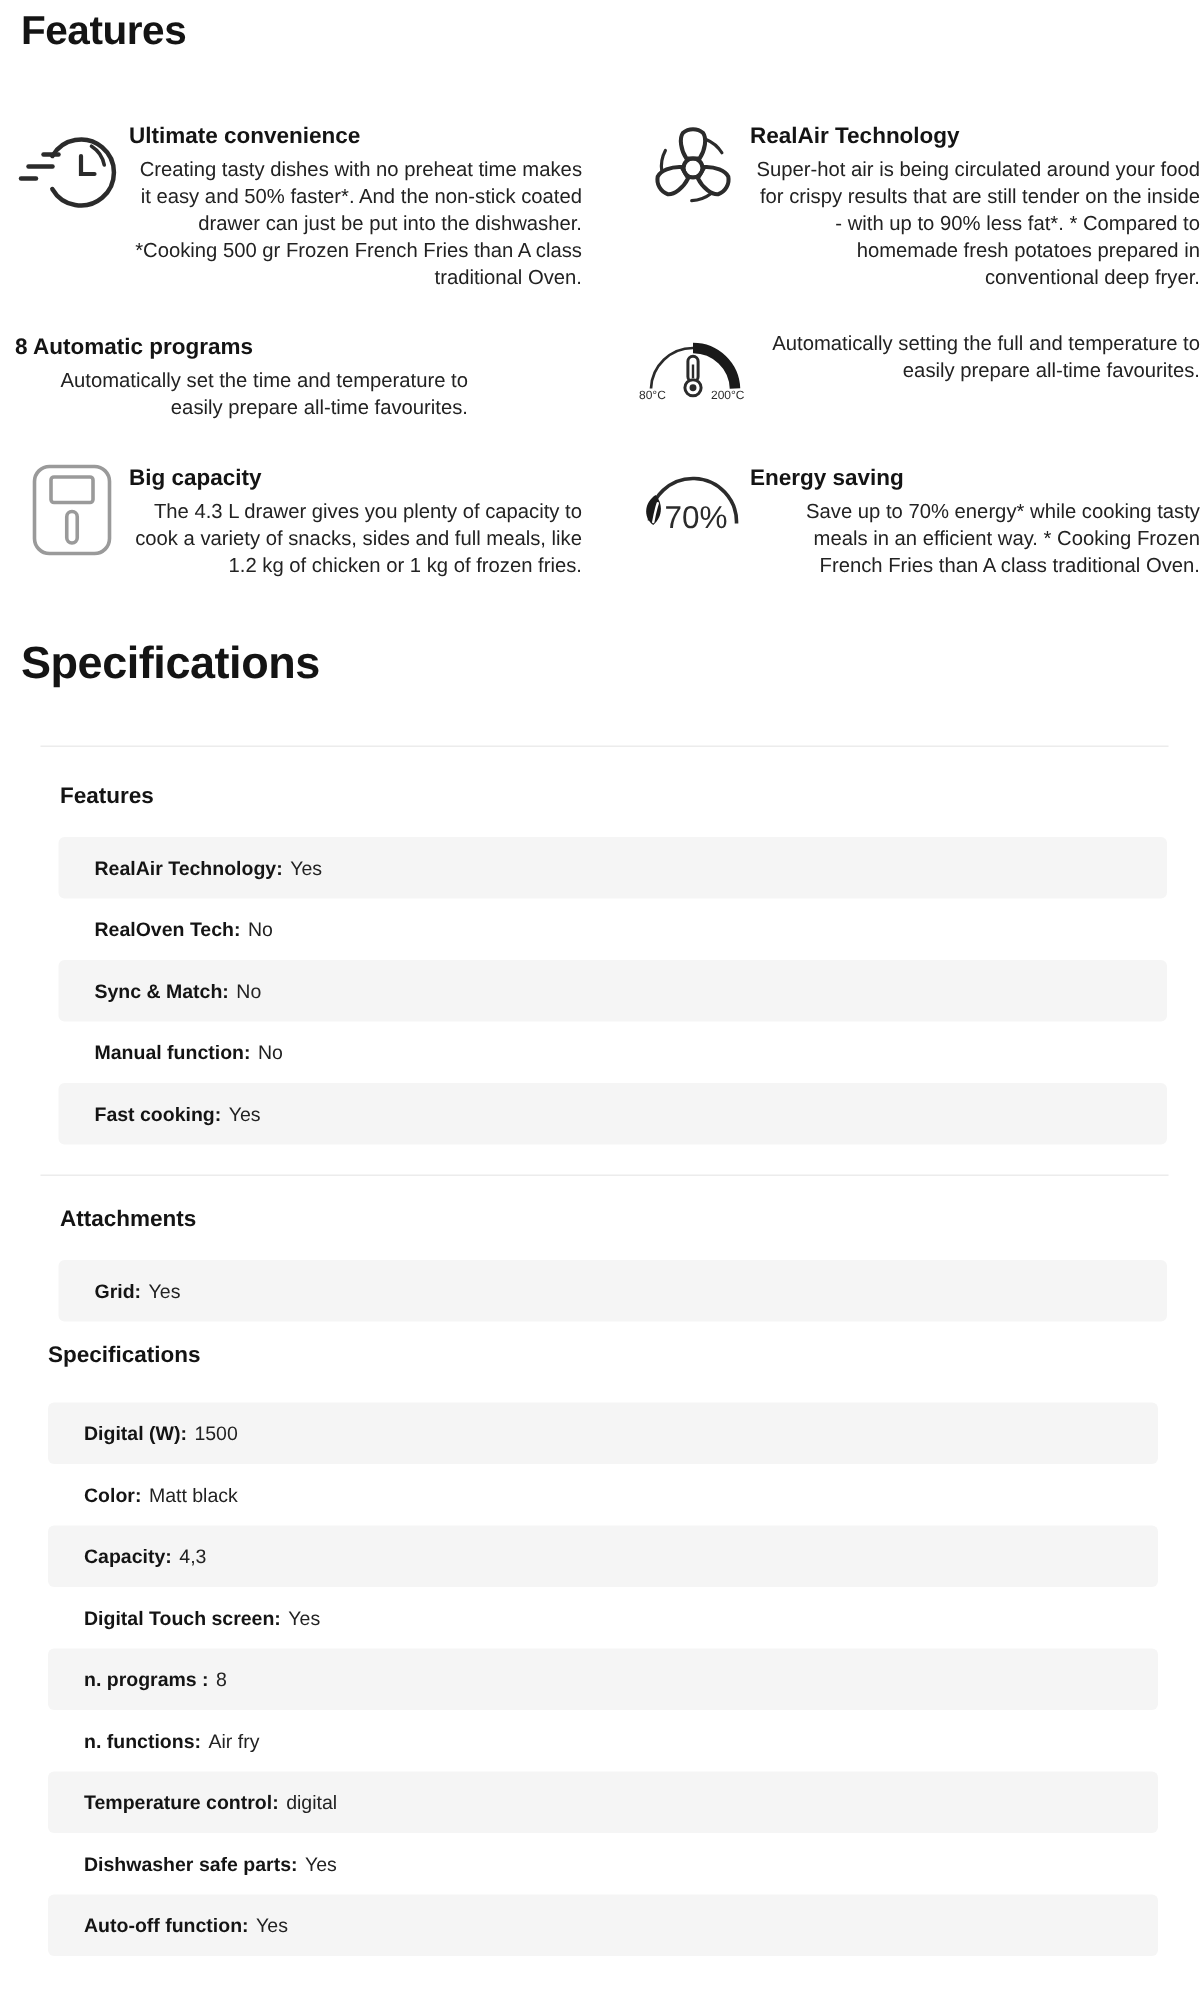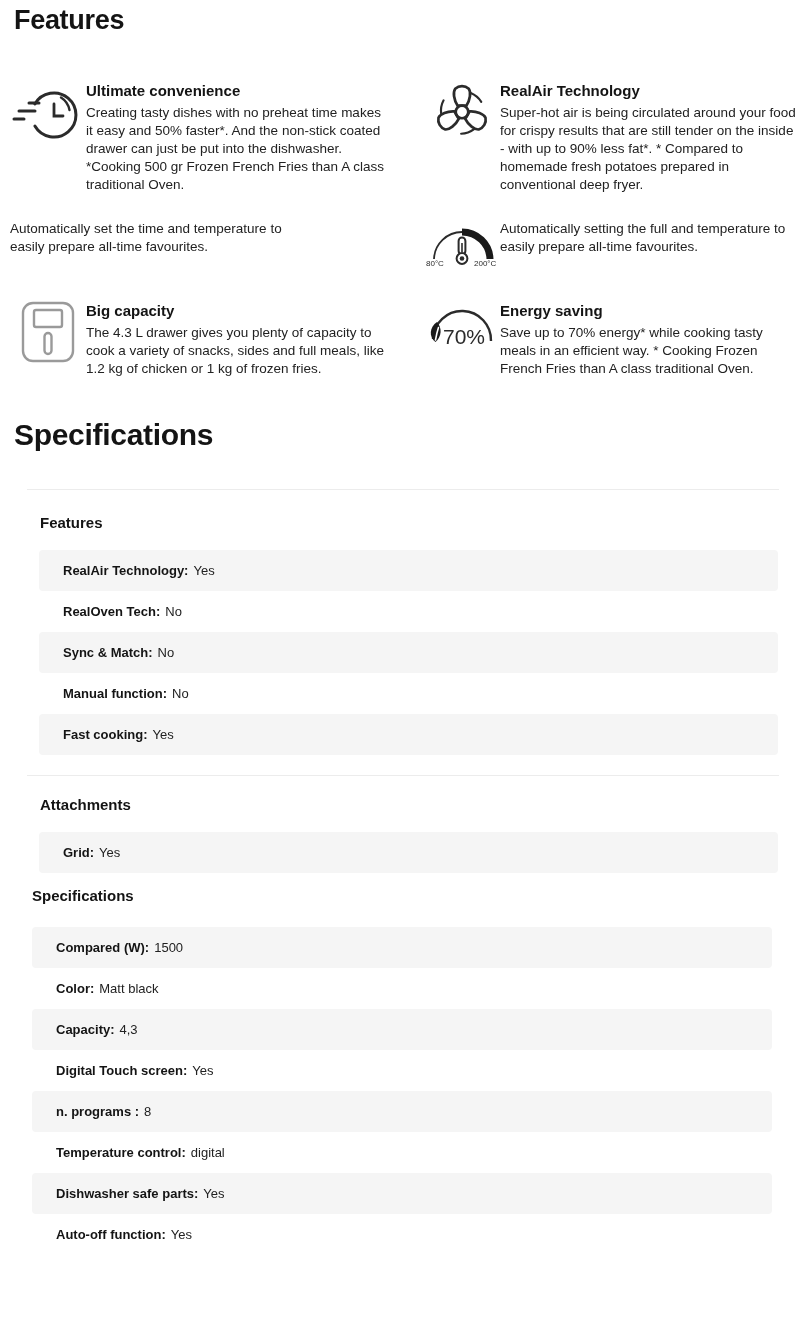--- a/index.html
+++ b/index.html
@@ -21,21 +21,21 @@
     display:grid;
     grid-template-columns:388px 1fr;
     column-gap:26px;
     row-gap:26px;
     margin:43px 0 0 10px;
   }
   .feature { display:flex; align-items:flex-start; }
   .icon-box { flex:0 0 76px; display:flex; justify-content:center; padding-top:1px; }
   .feature-text { flex:1; }
   .feature-title { font-size:15px; font-weight:700; margin:3px 0 4px 0; line-height:1.2; color:#141414; }
-  .feature-desc { font-size:13.5px; line-height:18px; color:#222222; max-width:302px; }
+  .feature-desc { font-size:13.5px; line-height:18px; color:#222222; max-width:302px;text-align:right; }
 
   
   .spec-card {
     margin:38px 21px 0 27px;
     border-top:1px solid #ececec;
     padding-top:24px;
   }
   .section-heading { font-size:15px; font-weight:700; margin:0 0 18px 13px; color:#141414; line-height:1.2; }
   .spec-section.tight .section-heading { margin-left:5px; margin-top:14px; margin-bottom:22px; }
   .sec-pad .rows { margin:0 1px 0 12px; }
@@ -97,20 +97,21 @@
         </svg>
       </div>
       <div class="feature-text">
         <div class="feature-title">RealAir Technology</div>
         <div class="feature-desc">Super-hot air is being circulated around your food for crispy results that are still tender on the inside - with up to 90% less fat*. * Compared to homemade fresh potatoes prepared in conventional deep fryer.</div>
       </div>
     </div>
 
     <div class="feature">
       <div class="feature-text">
+        <div class="feature-title">8 Automatic programs</div>
         <div class="feature-desc">Automatically set the time and temperature to easily prepare all-time favourites.</div>
       </div>
     </div>
 
     <div class="feature">
       <div class="icon-box">
         <svg width="74" height="52" viewBox="0 0 74 52" aria-hidden="true">
           <path d="M9 38 A28 28 0 0 1 37 11" fill="none" stroke="#2b2b2b" stroke-width="1.8"></path>
           <path d="M37 11 A28 28 0 0 1 65 38" fill="none" stroke="#1a1a1a" stroke-width="7"></path>
           <rect x="33.6" y="16.5" width="6.8" height="17" rx="3.4" fill="#ffffff" stroke="#2b2b2b" stroke-width="2"></rect>
@@ -198,40 +199,44 @@
           <span class="label">Grid:</span>
           <span class="value">Yes</span>
         </div>
       </div>
     </div>
 
     <div class="spec-section tight">
       <div class="section-heading">Specifications</div>
       <div class="rows">
         <div class="spec-row">
-          <span class="label">Compared (W):</span>
+          <span class="label">Digital (W):</span>
           <span class="value">1500</span>
         </div>
         <div class="spec-row">
           <span class="label">Color:</span>
           <span class="value">Matt black</span>
         </div>
         <div class="spec-row">
           <span class="label">Capacity:</span>
           <span class="value">4,3</span>
         </div>
         <div class="spec-row">
           <span class="label">Digital Touch screen:</span>
           <span class="value">Yes</span>
         </div>
         <div class="spec-row">
           <span class="label">n. programs :</span>
           <span class="value">8</span>
         </div>
         <div class="spec-row">
+          <span class="label">n. functions:</span>
+          <span class="value">Air fry</span>
+        </div>
+        <div class="spec-row">
           <span class="label">Temperature control:</span>
           <span class="value">digital</span>
         </div>
         <div class="spec-row">
           <span class="label">Dishwasher safe parts:</span>
           <span class="value">Yes</span>
         </div>
         <div class="spec-row">
           <span class="label">Auto-off function:</span>
           <span class="value">Yes</span>

